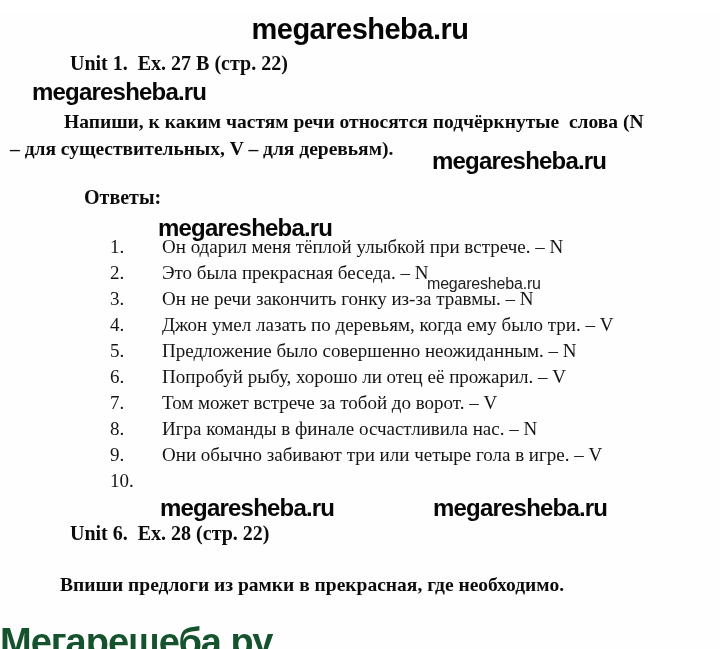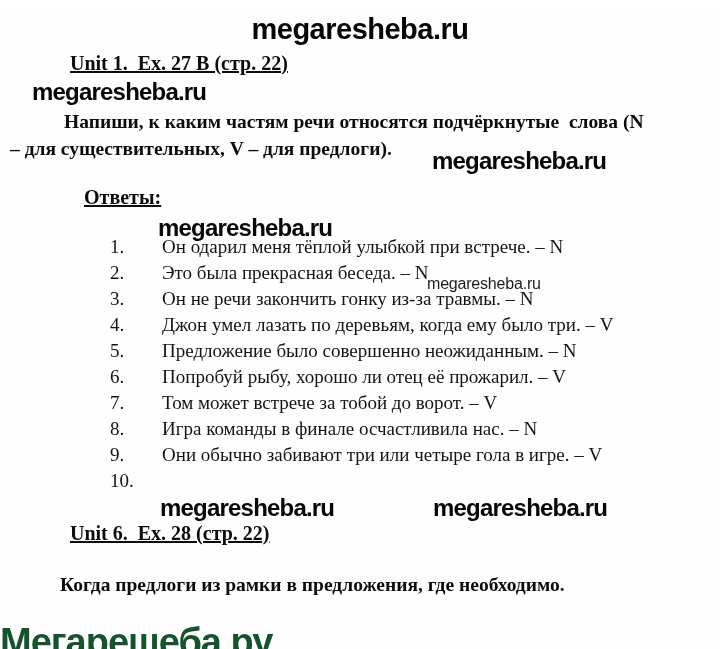--- a/index.html
+++ b/index.html
@@ -19,21 +19,20 @@
   .abs { position: absolute; }
   .pre { white-space: pre; }
 
   
   .serif-bold {
     font-family: "Liberation Serif", serif;
     font-weight: bold;
     font-size: 20px;
     line-height: 24px;
     color: #0c0c0c;
-    text-decoration: underline;
   }
   .serif-reg {
     font-family: "Liberation Serif", serif;
     font-weight: normal;
     font-size: 19px;
     color: #141414;
   }
   .task-line {
     font-family: "Liberation Serif", serif;
     font-weight: bold;
@@ -109,21 +108,21 @@
 
 <div class="page">
 
   <div class="abs site-title">megaresheba.ru</div>
 
   <div class="abs serif-bold pre" style="left:70px; top:39px;">Unit 1.  Ex. 27 B (стр. 22)</div>
 
   <div class="abs wm-bold" style="left:32px; top:65px;">megaresheba.ru</div>
 
   <div class="abs task-line" style="left:64px; top:96px;">Напиши, к каким частям речи относятся подчёркнутые  слова (N</div>
-  <div class="abs task-line" style="left:10px; top:123px;">– для существительных, V – для предлоги).</div>
+  <div class="abs task-line" style="left:10px; top:123px;">– для существительных, V – для деревьям).</div>
 
   <div class="abs wm-bold" style="left:432px; top:134px;">megaresheba.ru</div>
 
   <div class="abs serif-bold" style="left:84px; top:173px;">Ответы:</div>
 
   <div class="abs wm-bold" style="left:158px; top:201px;">megaresheba.ru</div>
 
   <div class="abs answers serif-reg">
     <div class="answer-row">
       <span class="answer-num">1.</span>
@@ -166,17 +165,17 @@
     </div>
   </div>
 
   <div class="abs wm-small" style="left:427px; top:263px;">megaresheba.ru</div>
 
   <div class="abs wm-bold" style="left:160px; top:481px;">megaresheba.ru</div>
   <div class="abs wm-bold" style="left:433px; top:481px;">megaresheba.ru</div>
 
   <div class="abs serif-bold pre" style="left:70px; top:509px;">Unit 6.  Ex. 28 (стр. 22)</div>
 
-  <div class="abs task-line" style="left:60px; top:559px;">Когда предлоги из рамки в предложения, где необходимо.</div>
+  <div class="abs task-line" style="left:60px; top:559px;">Впиши предлоги из рамки в прекрасная, где необходимо.</div>
 
   <div class="abs site-footer">Мегарешеба.ру</div>
 
 </div>
 
 </body></html>

